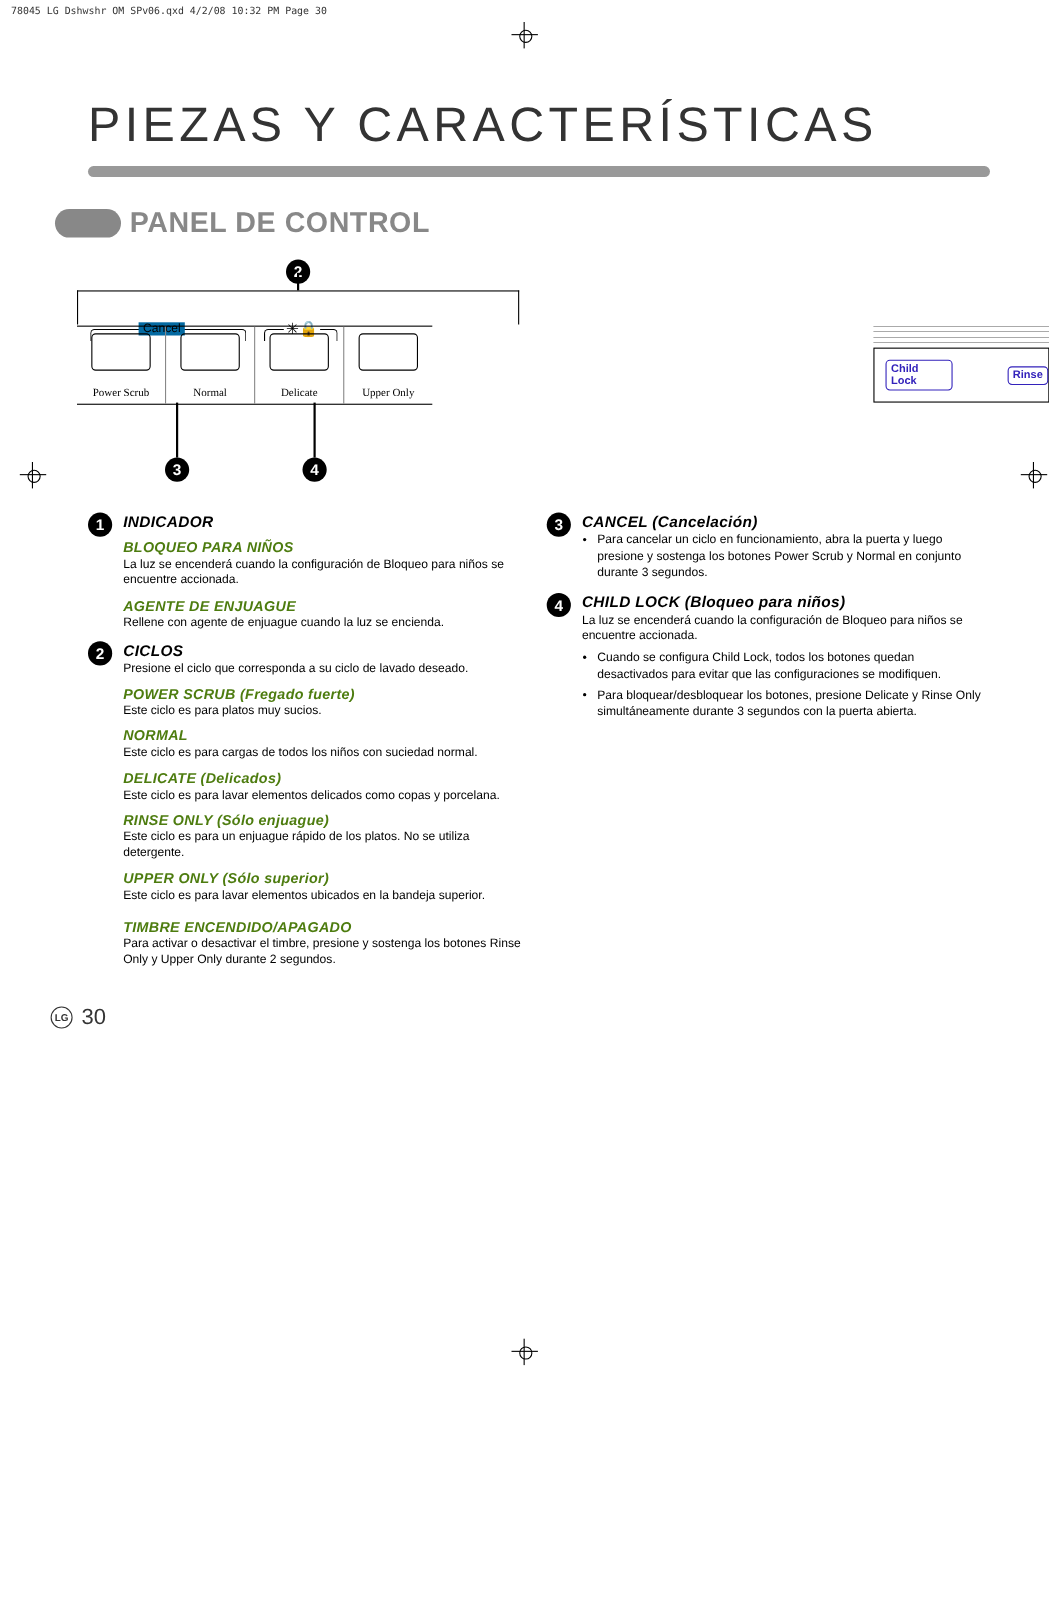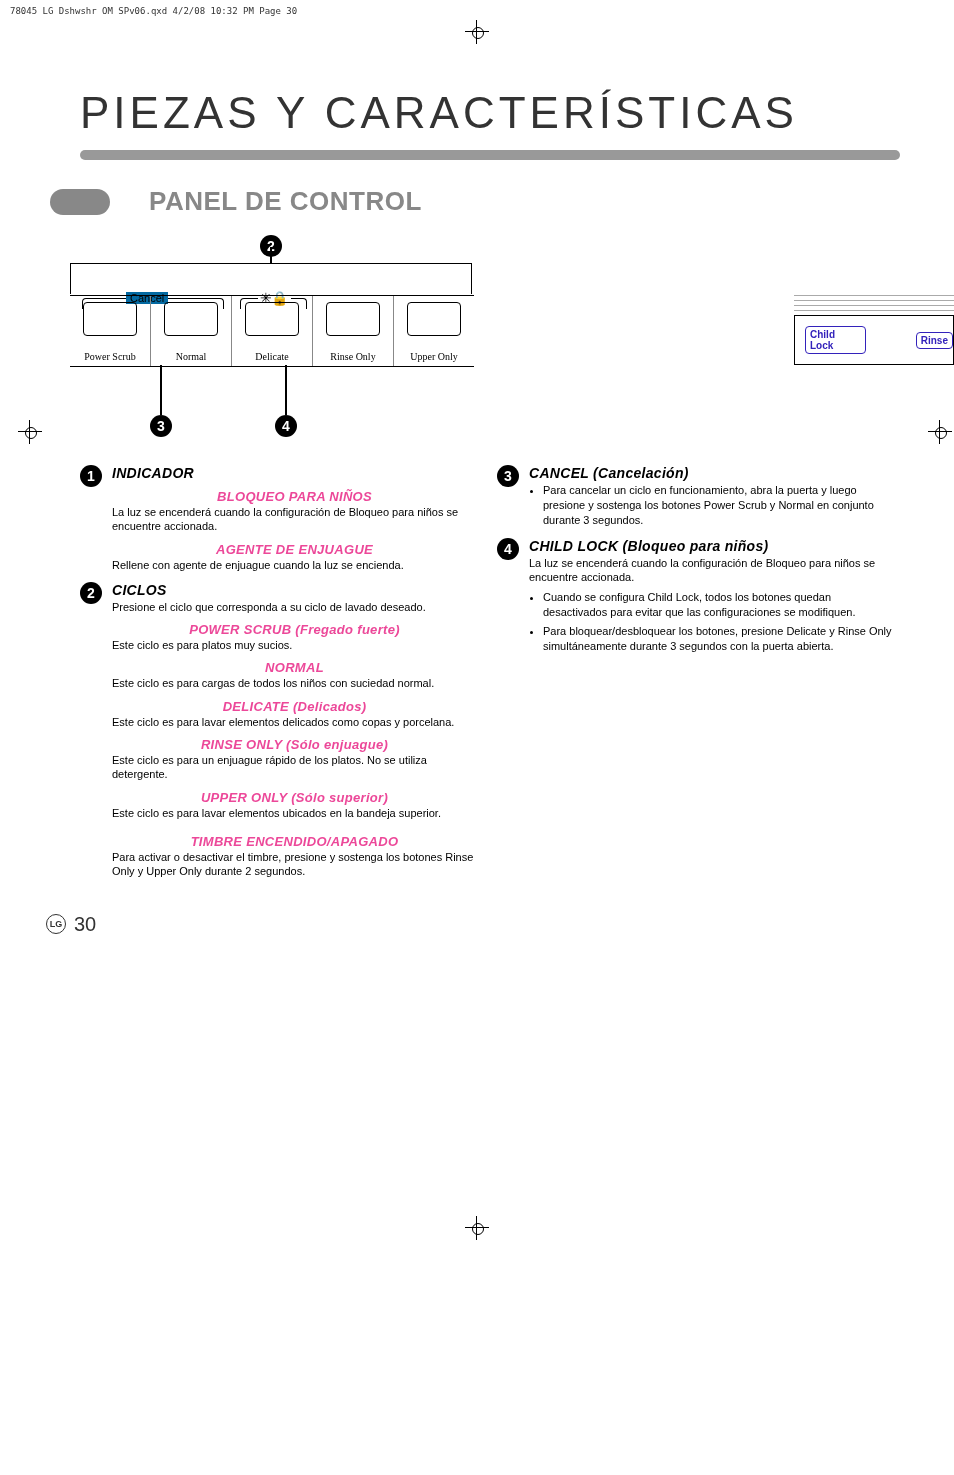--- a/index.html
+++ b/index.html
@@ -32,21 +32,20 @@
       margin-left: 80px;
       height: 10px;
       background: #999;
       border-radius: 5px;
       width: 820px;
     }
     .section-header {
       display: flex;
       align-items: center;
       margin: 26px 0 18px 50px;
-      gap: 31px;
     }
     .section-pill {
       width: 60px;
       height: 26px;
       background: #888;
       border-radius: 14px;
       margin-right: 8px;
     }
     .section-title {
       font-size: 26px;
@@ -212,23 +211,22 @@
       font-style: italic;
       margin: 0 0 2px;
       color: #000;
       letter-spacing: 0.3px;
     }
     .h-sub {
       font-size: 13px;
       font-weight: bold;
       font-style: italic;
       margin: 8px 0 1px;
-      color: #ec4899;
+      color: #4d7c0f;
       letter-spacing: 0.3px;
-      text-align: center;
     }
     .p-body {
       font-size: 11px;
       margin: 0 0 6px;
       line-height: 1.3;
     }
     ul.bullets {
       margin: 2px 0 6px;
       padding-left: 14px;
       font-size: 11px;
@@ -325,24 +323,20 @@
         <div class="btn-rect"></div>
         <div class="btn-label">Power Scrub</div>
       </div>
       <div class="panel-btn">
         <div class="btn-rect"></div>
         <div class="btn-label">Normal</div>
       </div>
       <div class="panel-btn">
         <div class="btn-rect"></div>
         <div class="btn-label">Delicate</div>
-      </div>
-      <div class="panel-btn">
-        <div class="btn-rect"></div>
-        <div class="btn-label">Rinse Only</div>
       </div>
       <div class="panel-btn">
         <div class="btn-rect"></div>
         <div class="btn-label">Upper Only</div>
       </div>
     </div>
 
     <div class="stem3"></div>
     <div class="stem4"></div>
     <span class="circle-num c3">3</span>

